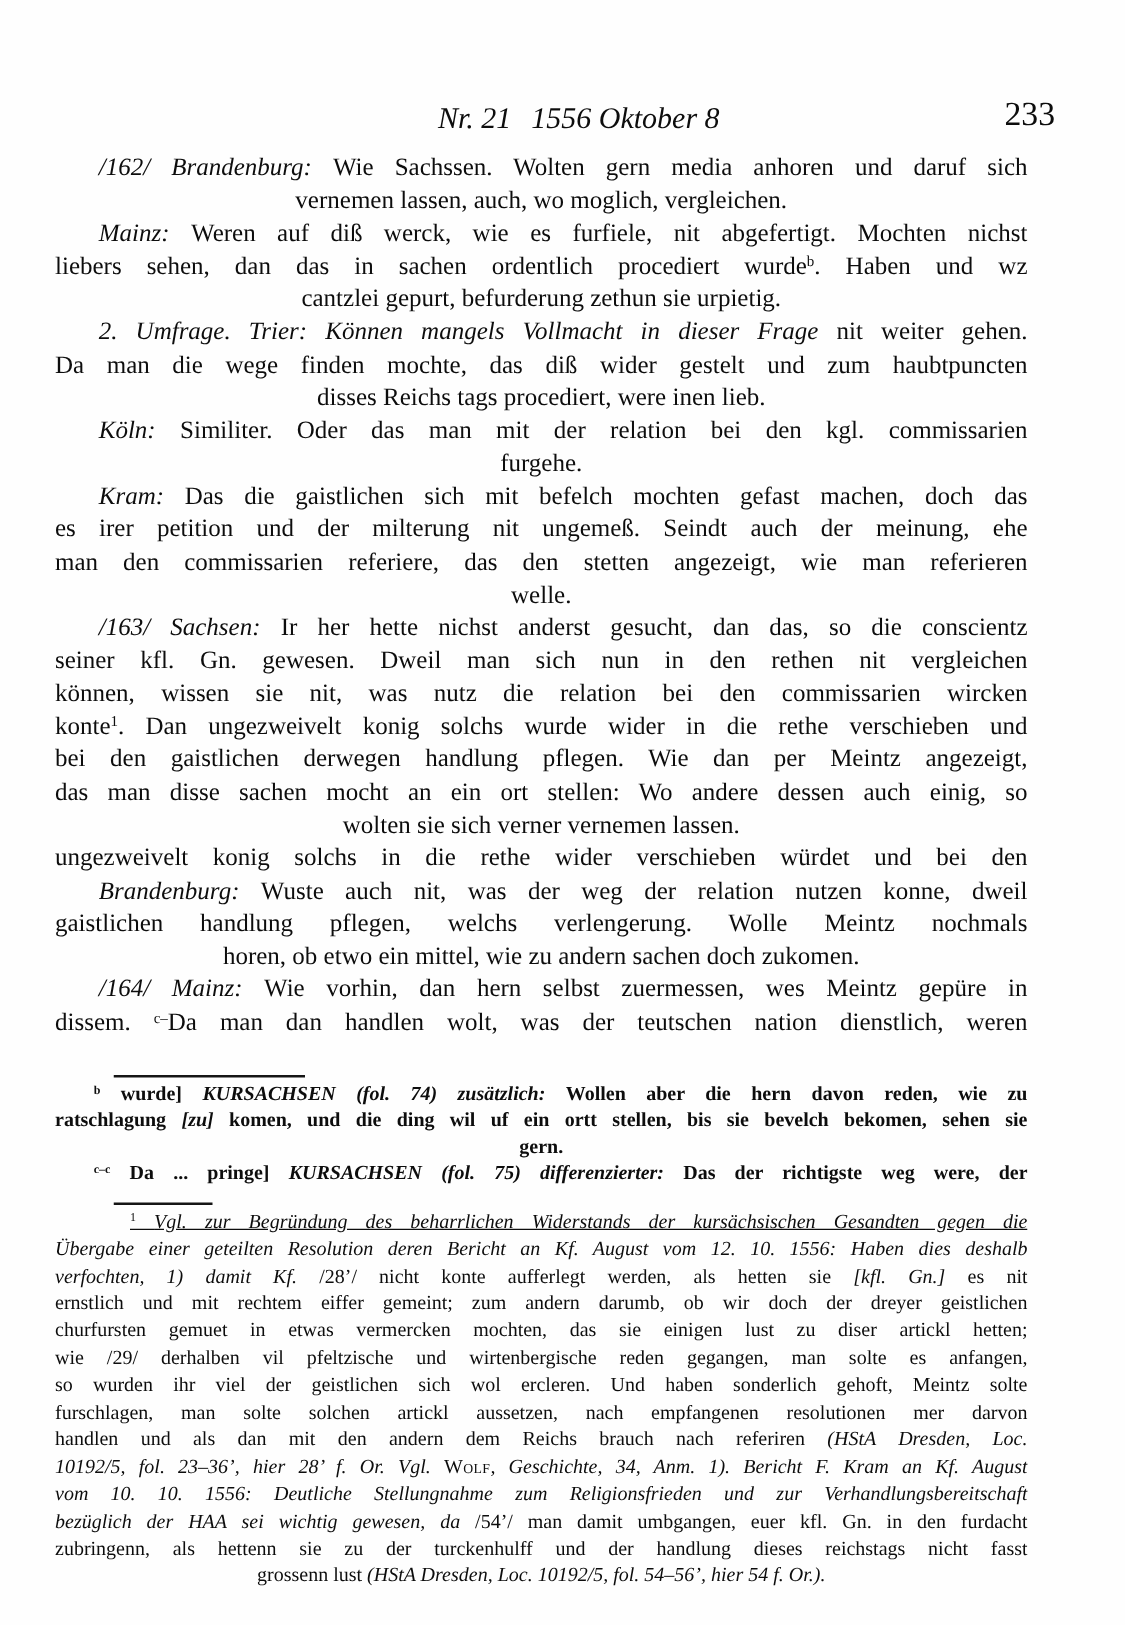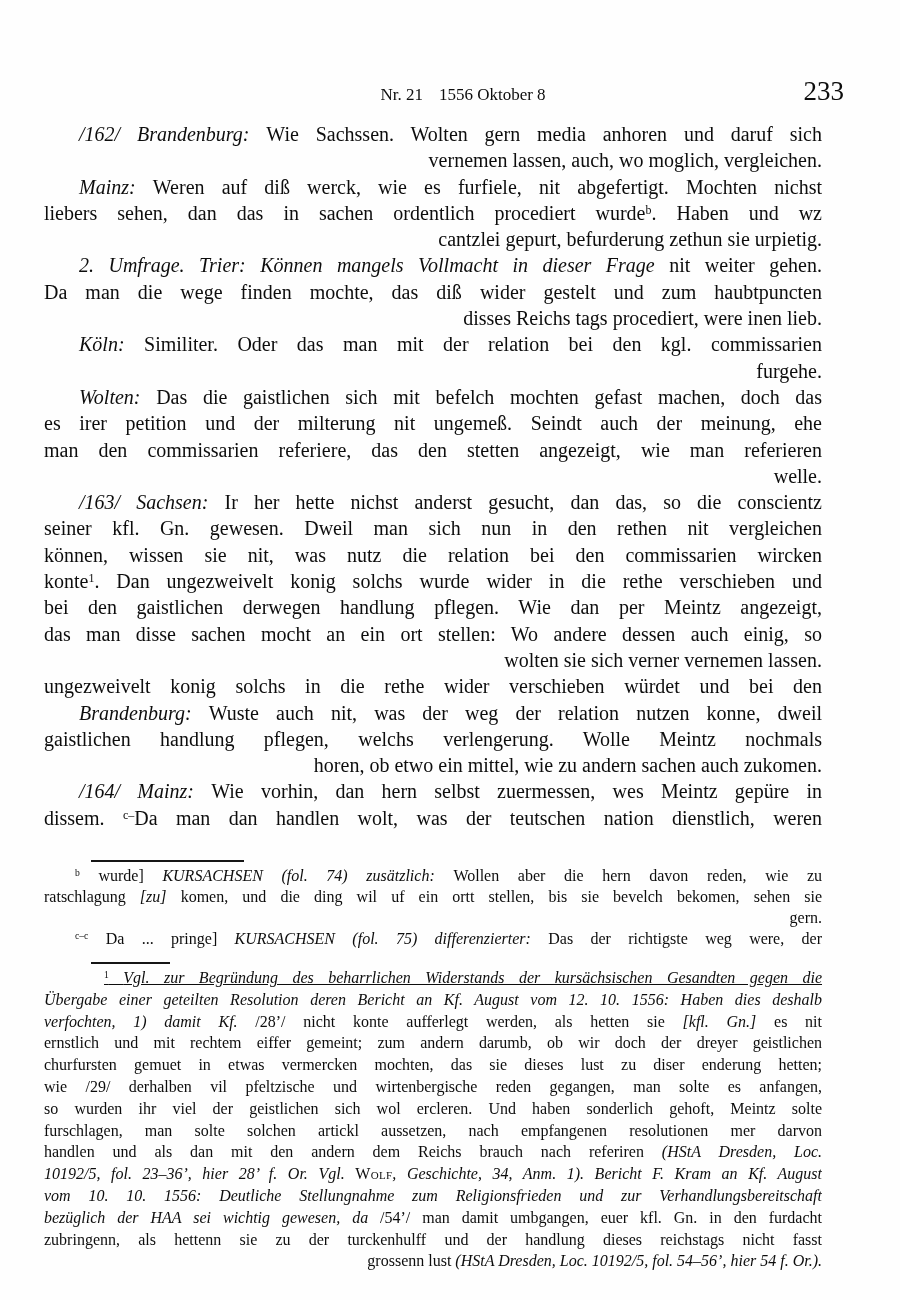--- a/index.html
+++ b/index.html
@@ -9,37 +9,38 @@
     font-family:"Liberation Serif", serif;
     color:#0d0d0d;
   }
   #page{
     position:relative;width:900px;height:1300px;
     background:#fefefe;overflow:hidden;
   }
   
   #running-head{
     position:absolute;left:60px;top:84px;width:778px;
-    text-align:center;font-size:17px;line-height:22px;
+    text-align:center;font-size:24px;line-height:22px;
     transform:translateX(14px);
+    font-style:italic;
   }
   #running-head .gap{display:inline-block;width:16px;}
   #page-number{
     position:absolute;top:77px;right:56px;
     font-size:27px;line-height:28px;
   }
   
   .textblock{position:absolute;left:44px;width:778px;}
   #main-text{top:121px;font-size:20px;line-height:26.3px;}
   #apparatus-block{top:865px;font-size:16px;line-height:21px;}
   #footnote-block{top:967px;font-size:16px;line-height:21.8px;}
   #main-text .tline{height:26.3px;}
-  #apparatus-block .tline{height:21px;}
+  #apparatus-block .tline{height:21px;font-weight:bold;}
   #footnote-block .tline{height:21.8px;}
-  .tline{overflow:hidden;text-align:right;}
+  .tline{overflow:hidden;text-align:center;}
   .tline.just{text-align:justify;text-align-last:justify;}
   #main-text .ind{text-indent:35px;}
   #apparatus-block .ind{text-indent:31px;}
   #footnote-block .ind{text-indent:60px;text-decoration:underline;}
   .s-i{font-style:italic;}
   .s-sup{font-size:0.6em;position:relative;top:-0.5em;line-height:0;}
   .s-sc{font-variant:small-caps;letter-spacing:0.3px;}
   
   .rule{position:absolute;left:91px;height:2px;background:#151515;}
   #apparatus-rule{top:860px;width:153px;}
@@ -69,39 +70,39 @@
       <div>
         <div class="tline just ind"><span class="s-i">2. Umfrage. Trier: Können mangels Vollmacht in dieser Frage </span><span class="">nit weiter gehen.</span></div>
         <div class="tline just"><span class="">Da man die wege finden mochte, das diß wider gestelt und zum haubtpuncten</span></div>
         <div class="tline"><span class="">disses Reichs tags procediert, were inen lieb.</span></div>
       </div>
       <div>
         <div class="tline just ind"><span class="s-i">Köln: </span><span class="">Similiter. Oder das man mit der relation bei den kgl. commissarien</span></div>
         <div class="tline"><span class="">furgehe.</span></div>
       </div>
       <div>
-        <div class="tline just ind"><span class="s-i">Wolten: </span><span class="">Das die gaistlichen sich mit befelch mochten gefast machen, doch das</span></div>
+        <div class="tline just ind"><span class="s-i">Kram: </span><span class="">Das die gaistlichen sich mit befelch mochten gefast machen, doch das</span></div>
         <div class="tline just"><span class="">es irer petition und der milterung nit ungemeß. Seindt auch der meinung, ehe</span></div>
         <div class="tline just"><span class="">man den commissarien referiere, das den stetten angezeigt, wie man referieren</span></div>
         <div class="tline"><span class="">welle.</span></div>
       </div>
       <div>
         <div class="tline just ind"><span class="s-i">/163/ Sachsen: </span><span class="">Ir her hette nichst anderst gesucht, dan das, so die conscientz</span></div>
         <div class="tline just"><span class="">seiner kfl. Gn. gewesen. Dweil man sich nun in den rethen nit vergleichen</span></div>
         <div class="tline just"><span class="">können, wissen sie nit, was nutz die relation bei den commissarien wircken</span></div>
         <div class="tline just"><span class="">konte</span><span class="s-sup">1</span><span class="">. Dan ungezweivelt konig solchs wurde wider in die rethe verschieben und</span></div>
         <div class="tline just"><span class="">bei den gaistlichen derwegen handlung pflegen. Wie dan per Meintz angezeigt,</span></div>
         <div class="tline just"><span class="">das man disse sachen mocht an ein ort stellen: Wo andere dessen auch einig, so</span></div>
         <div class="tline"><span class="">wolten sie sich verner vernemen lassen.</span></div>
       </div>
       <div>
         <div class="tline just"><span class="">ungezweivelt konig solchs in die rethe wider verschieben würdet und bei den</span></div>
         <div class="tline just ind"><span class="s-i">Brandenburg: </span><span class="">Wuste auch nit, was der weg der relation nutzen konne, dweil</span></div>
         <div class="tline just"><span class="">gaistlichen handlung pflegen, welchs verlengerung. Wolle Meintz nochmals</span></div>
-        <div class="tline"><span class="">horen, ob etwo ein mittel, wie zu andern sachen auch zukomen.</span></div>
+        <div class="tline"><span class="">horen, ob etwo ein mittel, wie zu andern sachen doch zukomen.</span></div>
       </div>
       <div>
         <div class="tline just ind"><span class="s-i">/164/ Mainz: </span><span class="">Wie vorhin, dan hern selbst zuermessen, wes Meintz gepüre in</span></div>
         <div class="tline just"><span class="">dissem. </span><span class="s-sup">c–</span><span class="">Da man dan handlen wolt, was der teutschen nation dienstlich, weren</span></div>
       </div>
     </div>
 
   <div id="apparatus-rule" class="rule"></div>
 
   <div id="apparatus-block" class="textblock">
@@ -116,21 +117,21 @@
     </div>
 
   <div id="footnote-rule" class="rule"></div>
 
   <div id="footnote-block" class="textblock">
       <div>
         <div class="tline just ind"><span class="s-sup">1</span><span class=""> </span><span class="s-i">Vgl. zur Begründung des beharrlichen Widerstands der kursächsischen Gesandten gegen die</span></div>
         <div class="tline just"><span class="s-i">Übergabe einer geteilten Resolution deren Bericht an Kf. August vom 12. 10. 1556: Haben dies deshalb</span></div>
         <div class="tline just"><span class="s-i">verfochten, 1) damit Kf. </span><span class="">/28’/ nicht konte aufferlegt werden, als hetten sie </span><span class="s-i">[kfl. Gn.]</span><span class=""> es nit</span></div>
         <div class="tline just"><span class="">ernstlich und mit rechtem eiffer gemeint; zum andern darumb, ob wir doch der dreyer geistlichen</span></div>
-        <div class="tline just"><span class="">churfursten gemuet in etwas vermercken mochten, das sie dieses lust zu diser enderung hetten;</span></div>
+        <div class="tline just"><span class="">churfursten gemuet in etwas vermercken mochten, das sie einigen lust zu diser artickl hetten;</span></div>
         <div class="tline just"><span class="">wie /29/ derhalben vil pfeltzische und wirtenbergische reden gegangen, man solte es anfangen,</span></div>
         <div class="tline just"><span class="">so wurden ihr viel der geistlichen sich wol ercleren. Und haben sonderlich gehoft, Meintz solte</span></div>
         <div class="tline just"><span class="">furschlagen, man solte solchen artickl aussetzen, nach empfangenen resolutionen mer darvon</span></div>
         <div class="tline just"><span class="">handlen und als dan mit den andern dem Reichs brauch nach referiren </span><span class="s-i">(HStA Dresden, Loc.</span></div>
         <div class="tline just"><span class="s-i">10192/5, fol. 23–36’, hier 28’ f. Or. Vgl. </span><span class="s-sc">Wolf</span><span class="s-i">, Geschichte, 34, Anm. 1). Bericht F. Kram an Kf. August</span></div>
         <div class="tline just"><span class="s-i">vom 10. 10. 1556: Deutliche Stellungnahme zum Religionsfrieden und zur Verhandlungsbereitschaft</span></div>
         <div class="tline just"><span class="s-i">bezüglich der HAA sei wichtig gewesen, da </span><span class="">/54’/ man damit umbgangen, euer kfl. Gn. in den furdacht</span></div>
         <div class="tline just"><span class="">zubringenn, als hettenn sie zu der turckenhulff und der handlung dieses reichstags nicht fasst</span></div>
         <div class="tline"><span class="">grossenn lust </span><span class="s-i">(HStA Dresden, Loc. 10192/5, fol. 54–56’, hier 54 f. Or.).</span></div>
       </div>

